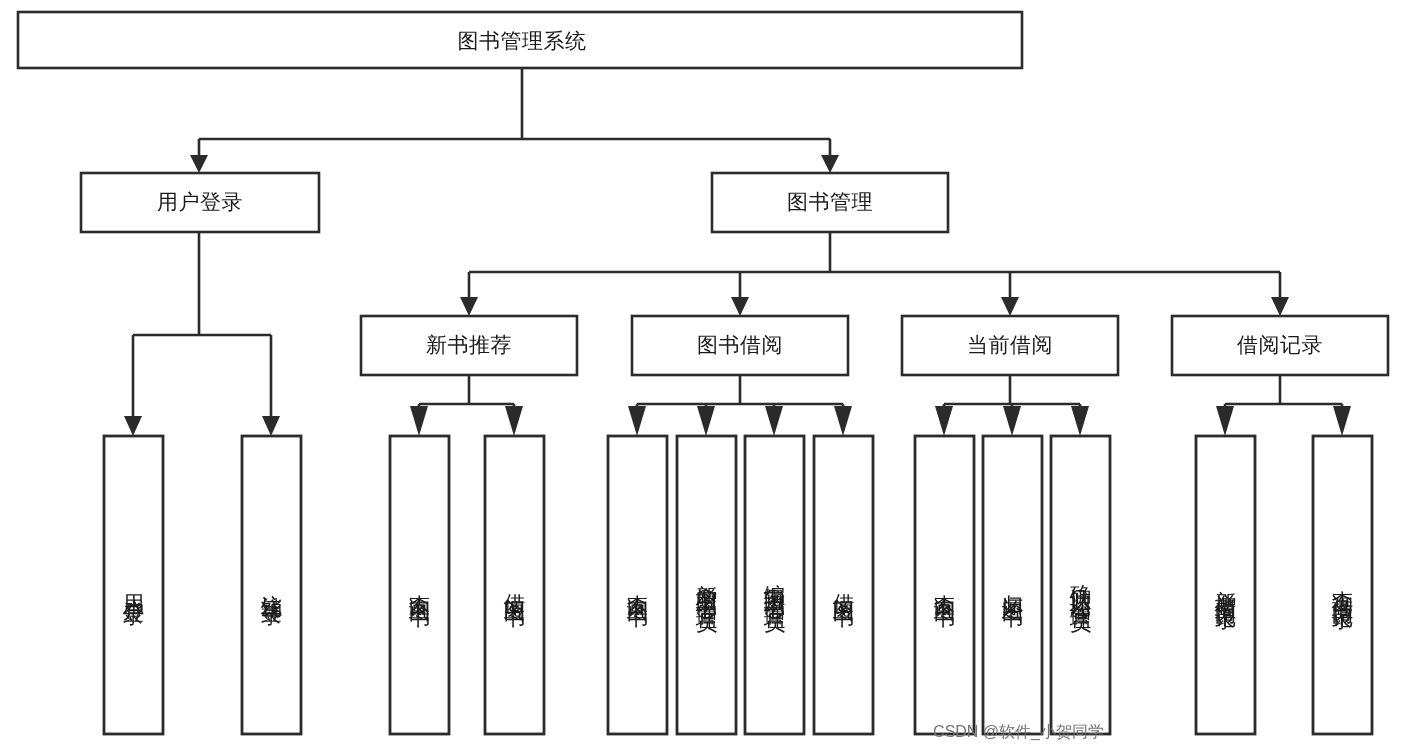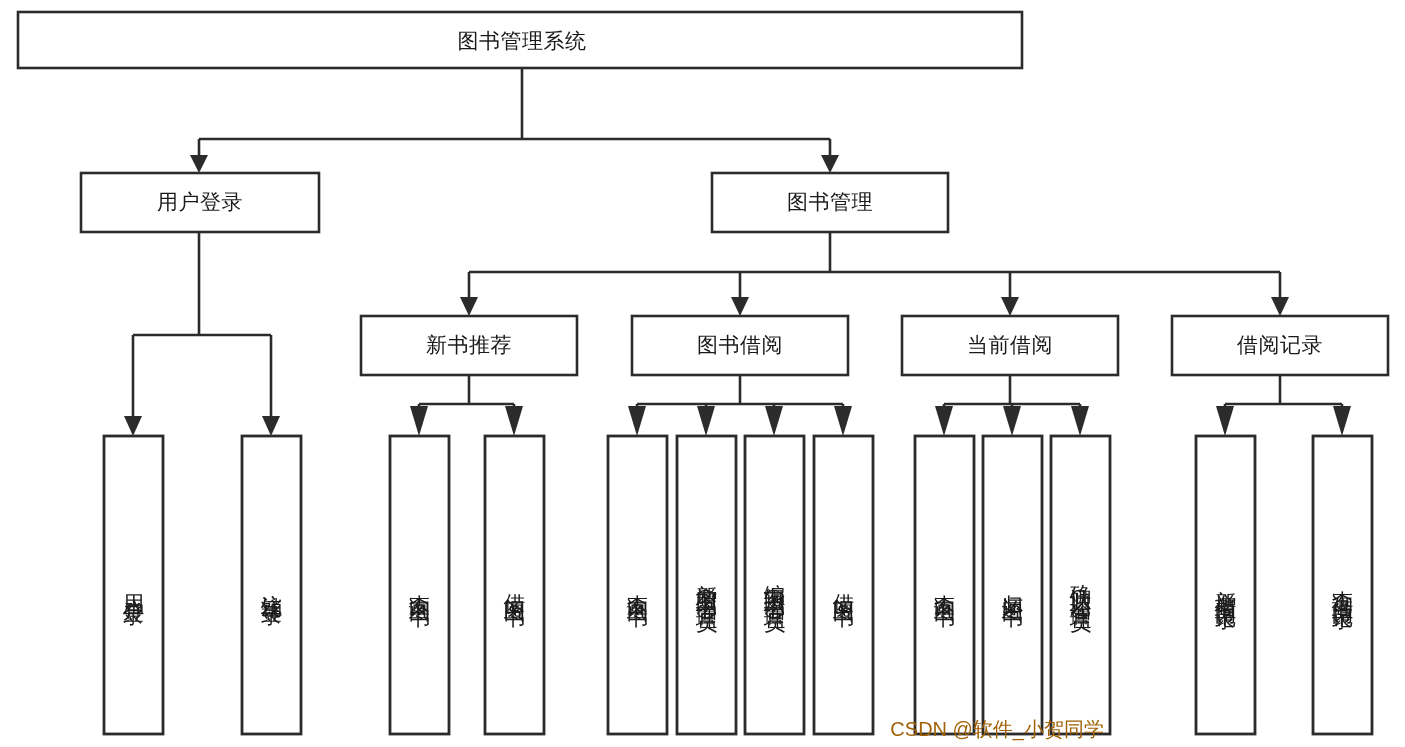--- a/index.html
+++ b/index.html
@@ -60,22 +60,22 @@
     text-orientation: upright;
     text-anchor: middle;
     letter-spacing: 4px;
     dominant-baseline: central;
   }
   .watermark {
     position: absolute;
     right: 8px;
     bottom: 4px;
     font-family: "Liberation Sans", "DejaVu Sans", sans-serif;
-    font-size: 20px;
-    color: #a16207;
+    font-size: 16px;
+    color: #737373;
     white-space: nowrap;
     user-select: none;
   }
 </style>
 </head>
 <body>
 
 <div id="chart-root">
   <svg class="flow" viewBox="0 0 1405 747" xmlns="http://www.w3.org/2000/svg">
 

